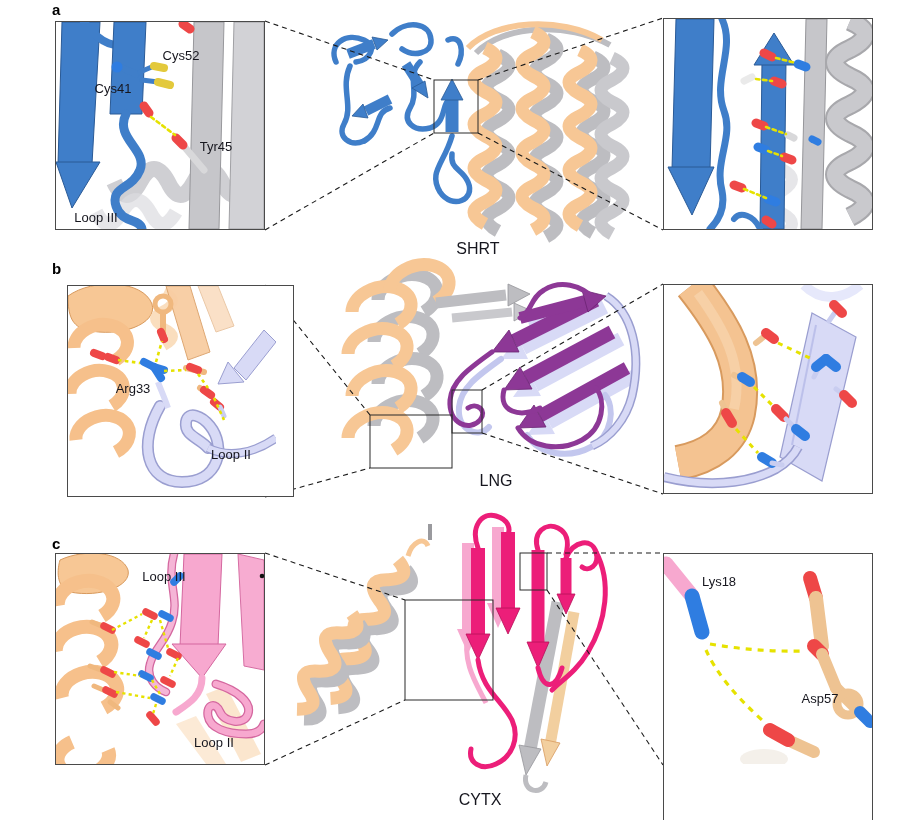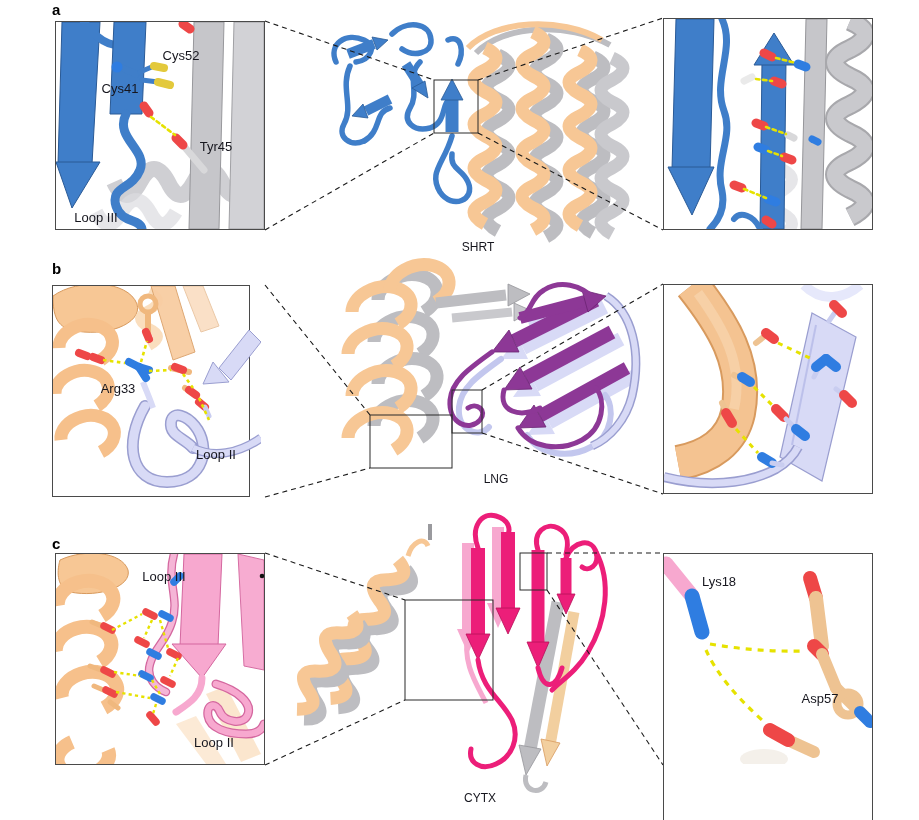--- a/index.html
+++ b/index.html
@@ -4,21 +4,21 @@
 <style>
   html,body{margin:0;padding:0;background:#fff;}
   #fig{position:relative;width:919px;height:820px;background:#fff;overflow:hidden;
        font-family:"Liberation Sans",sans-serif;}
   .overlay{position:absolute;left:0;top:0;}
   .inset{position:absolute;border:1.3px solid #4a4a4a;background:#fff;box-sizing:border-box;}
   .inset svg{position:absolute;left:0;top:0;}
   .lbl{position:absolute;font-size:13px;color:#16161e;transform:translate(-50%,-50%);
        white-space:nowrap;z-index:5;}
   .plabel{position:absolute;font-size:15px;font-weight:bold;color:#000;z-index:5;}
-  .clabel{position:absolute;font-size:12px;color:#16161e;transform:translateX(-50%);z-index:5;}
+  .clabel{position:absolute;font-size:16px;color:#16161e;transform:translateX(-50%);z-index:5;}
 </style>
 </head>
 <body>
 
 <div id="fig">
 
   <svg class="overlay" width="919" height="820">
 
     <g>
 
@@ -209,21 +209,21 @@
         <line x1="98" y1="44" x2="108" y2="46" stroke="#e3c93c" stroke-width="8"></line>
         <line x1="86" y1="58" x2="102" y2="60" stroke="#3f7ec9" stroke-width="5"></line>
         <line x1="102" y1="60" x2="114" y2="63" stroke="#e3c93c" stroke-width="8"></line>
         <line x1="88" y1="84" x2="93" y2="91" stroke="#ee4747" stroke-width="9"></line>
         <line x1="148" y1="148" x2="126" y2="122" stroke="#d8d8da" stroke-width="7"></line>
         <line x1="120" y1="116" x2="127" y2="123" stroke="#ee4747" stroke-width="9"></line>
         <line x1="95" y1="95" x2="119" y2="113" stroke="#e6e200" stroke-width="2.6" stroke-dasharray="3.5,3.5"></line>
       </g>
     </svg>
     <div class="lbl" style="left:125px;top:33px">Cys52</div>
-    <div class="lbl" style="left:64px;top:66px">Cys41</div>
+    <div class="lbl" style="left:57px;top:66px">Cys41</div>
     <div class="lbl" style="left:160px;top:124px">Tyr45</div>
     <div class="lbl" style="left:40px;top:195px">Loop III</div>
   </div>
 
   <div class="inset" style="left:663px;top:18px;width:210px;height:212px">
     <svg width="208" height="210" viewBox="0 0 208 210">
       <path d="M118,150 q20,10 0,22 q-20,10 0,22 q20,10 0,22" stroke="#dcdce0" stroke-width="12" fill="none" opacity="0.7"></path>
       <polygon points="142,0 163,0 158,210 137,210" fill="#c6c6ca" stroke="#96969a"></polygon>
       <path d="M186,2 q30,13 0,28 q-30,13 0,28 q30,13 0,28 q-30,13 0,28 q30,13 0,28 q-30,13 0,28 q30,13 0,28" stroke="#a8a8ac" stroke-width="20" fill="none"></path>
       <path d="M186,2 q30,13 0,28 q-30,13 0,28 q30,13 0,28 q-30,13 0,28 q30,13 0,28 q-30,13 0,28 q30,13 0,28" stroke="#c9c9cd" stroke-width="16" fill="none"></path>
@@ -248,21 +248,21 @@
         <line x1="120" y1="138" x2="128" y2="141" stroke="#ee4747" stroke-width="9"></line>
         <line x1="104" y1="132" x2="118" y2="137" stroke="#e6e200" stroke-width="2.6" stroke-dasharray="3.5,3.5"></line>
         <line x1="70" y1="166" x2="78" y2="169" stroke="#ee4747" stroke-width="9"></line>
         <line x1="104" y1="180" x2="112" y2="183" stroke="#2f7de1" stroke-width="9"></line>
         <line x1="80" y1="170" x2="102" y2="179" stroke="#e6e200" stroke-width="2.6" stroke-dasharray="3.5,3.5"></line>
         <line x1="102" y1="201" x2="108" y2="205" stroke="#ee4747" stroke-width="9"></line>
       </g>
     </svg>
   </div>
 
-  <div class="inset" style="left:52px;top:285px;width:198px;height:212px">
+  <div class="inset" style="left:67px;top:285px;width:227px;height:212px">
     <svg width="208" height="210" viewBox="0 0 208 210">
       <path d="M0,10 C25,-8 75,-6 84,18 C90,38 52,52 18,44 C4,40 0,30 0,10 Z" fill="#f7c795" stroke="#d89a5e"></path>
       <path d="M6,62 a27,20 -12 1,1 42,12" stroke="#f6c08b" stroke-width="13" fill="none"></path>
       <path d="M2,108 a27,20 -12 1,1 42,12" stroke="#f6c08b" stroke-width="13" fill="none"></path>
       <path d="M8,154 a27,20 -12 1,1 40,12" stroke="#f6c08b" stroke-width="13" fill="none"></path>
       <path d="M96,6 q18,8 0,18 q-18,8 0,18 q18,8 0,18" stroke="#f9d6ae" stroke-width="10" fill="none" opacity="0.8"></path>
       <polygon points="98,0 122,0 142,66 120,74" fill="#f8cda2" stroke="#dca36c" opacity="0.95"></polygon>
       <polygon points="130,0 150,0 166,40 148,46" fill="#f8cda2" stroke="#dca36c" opacity="0.6"></polygon>
       <polygon points="196,44 208,56 178,94 166,82" fill="#d8daf6" stroke="#9a9ed0"></polygon>
       <polygon points="160,76 176,96 150,98" fill="#d8daf6" stroke="#9a9ed0"></polygon>

